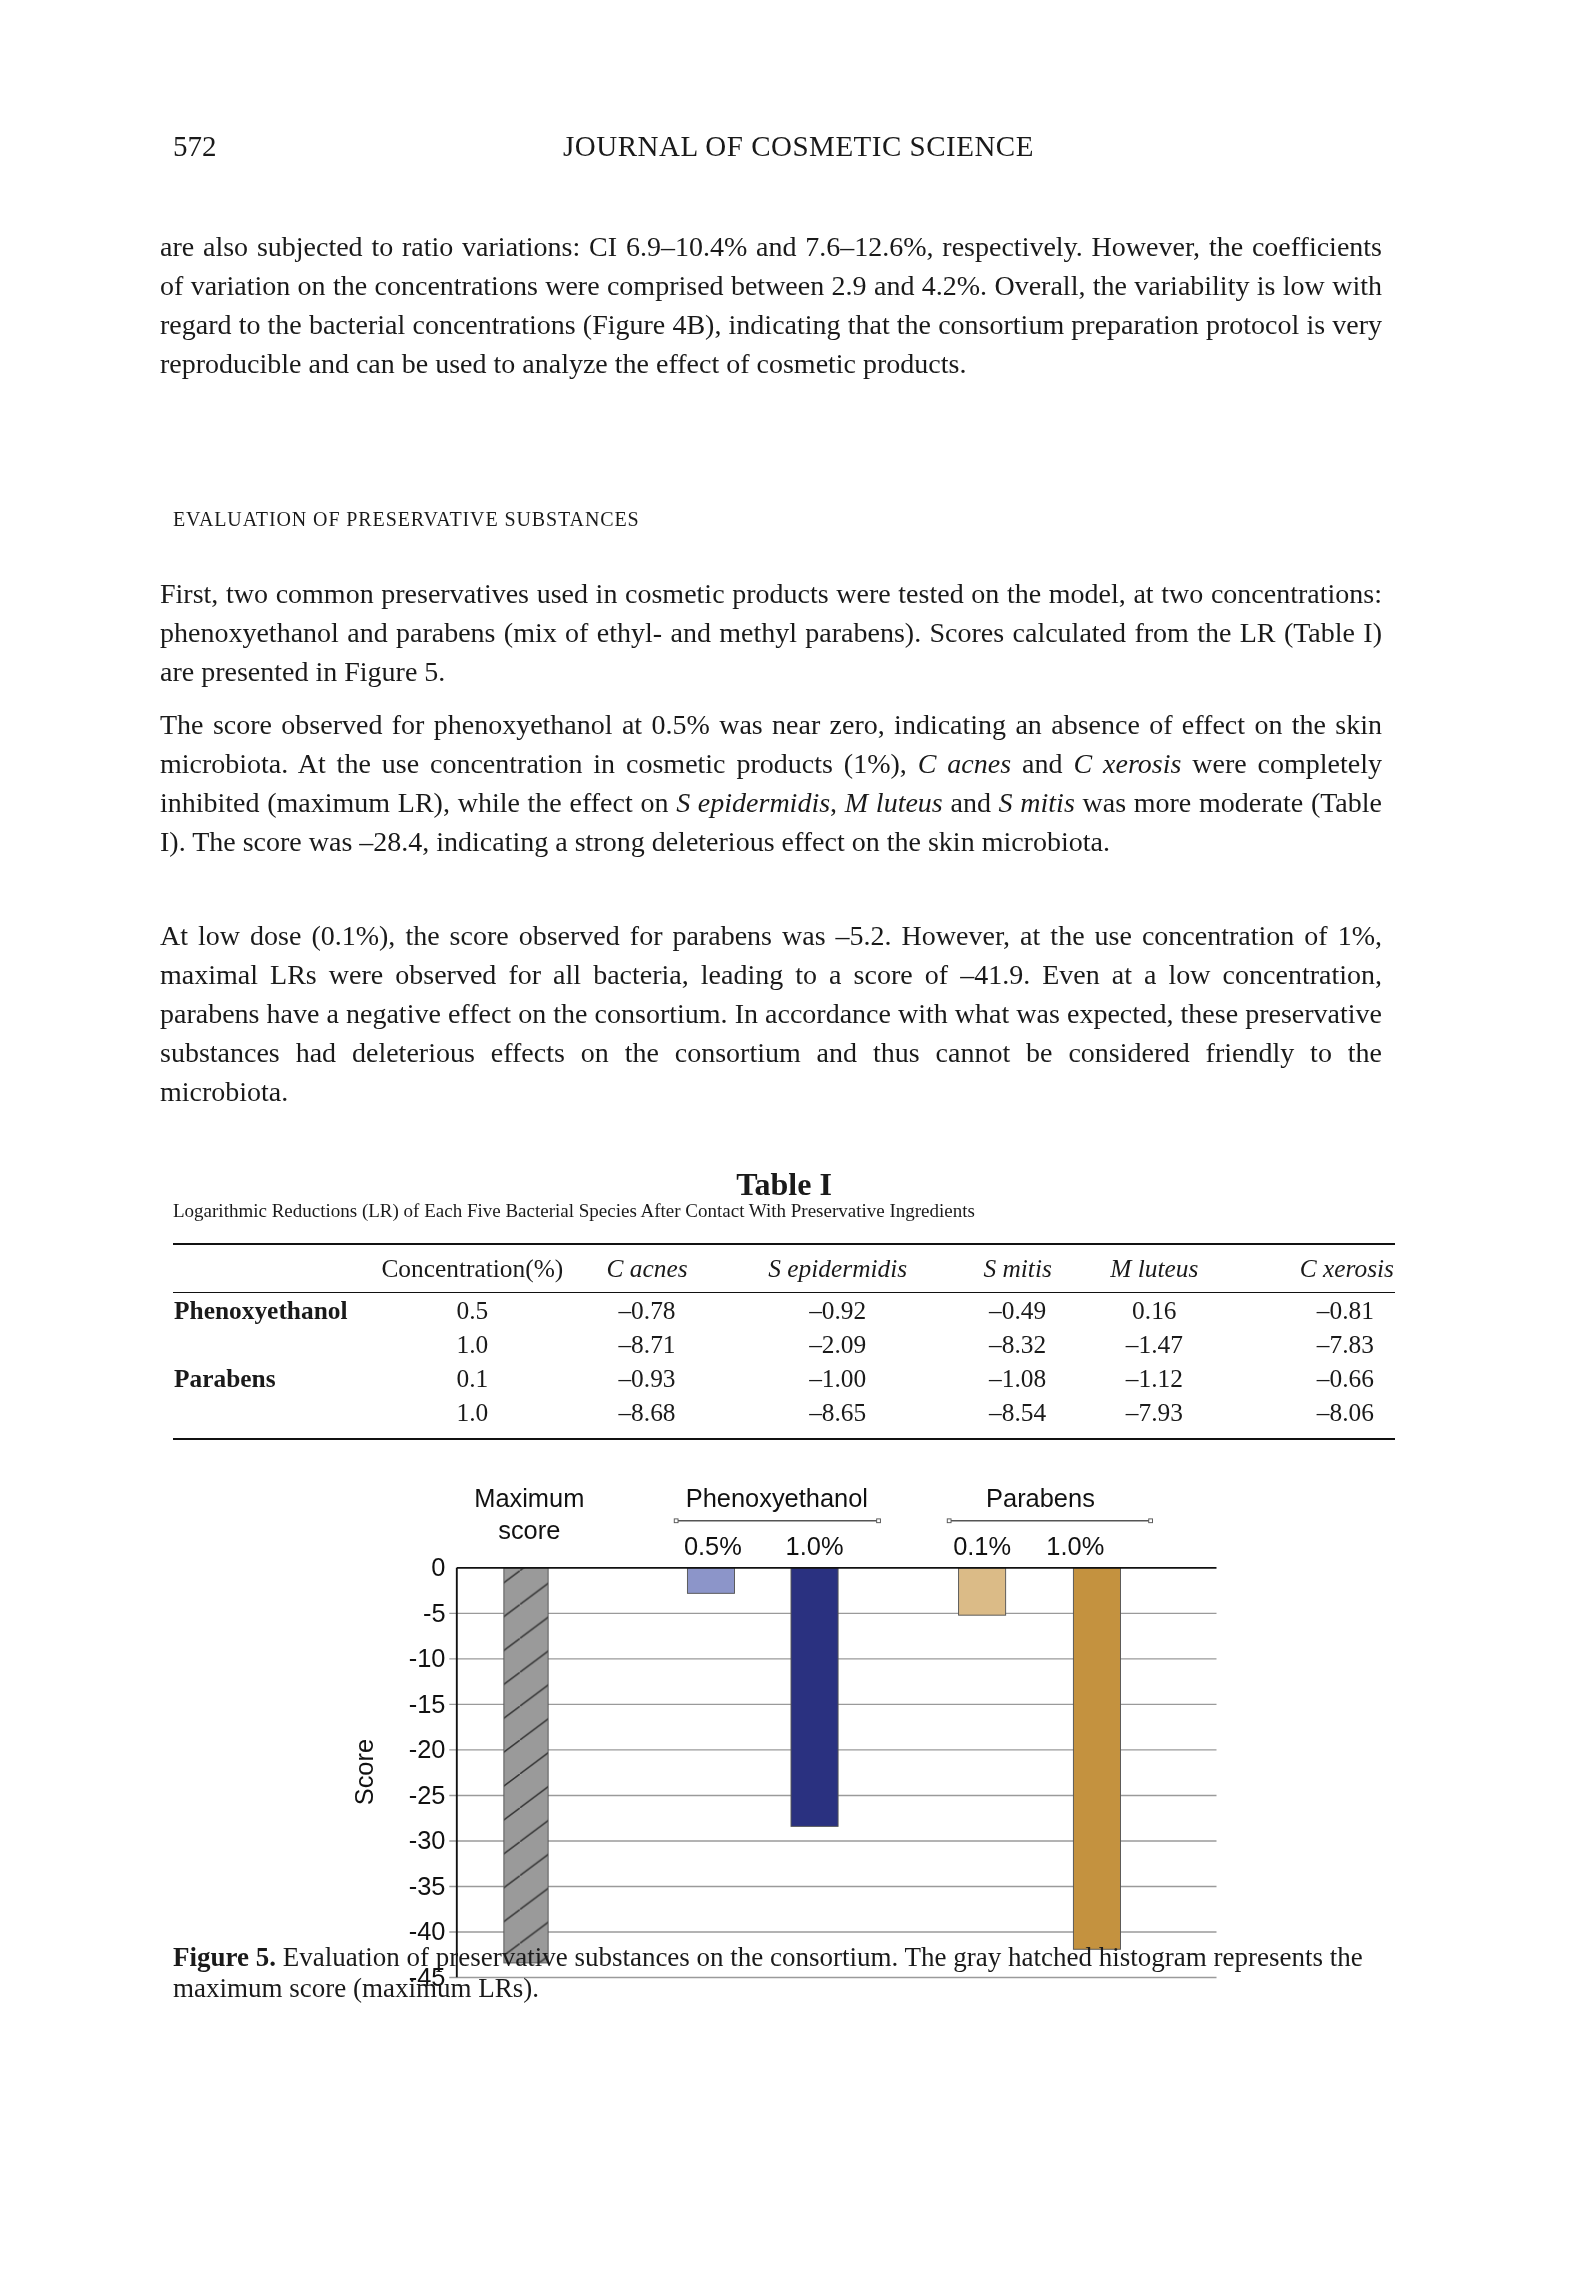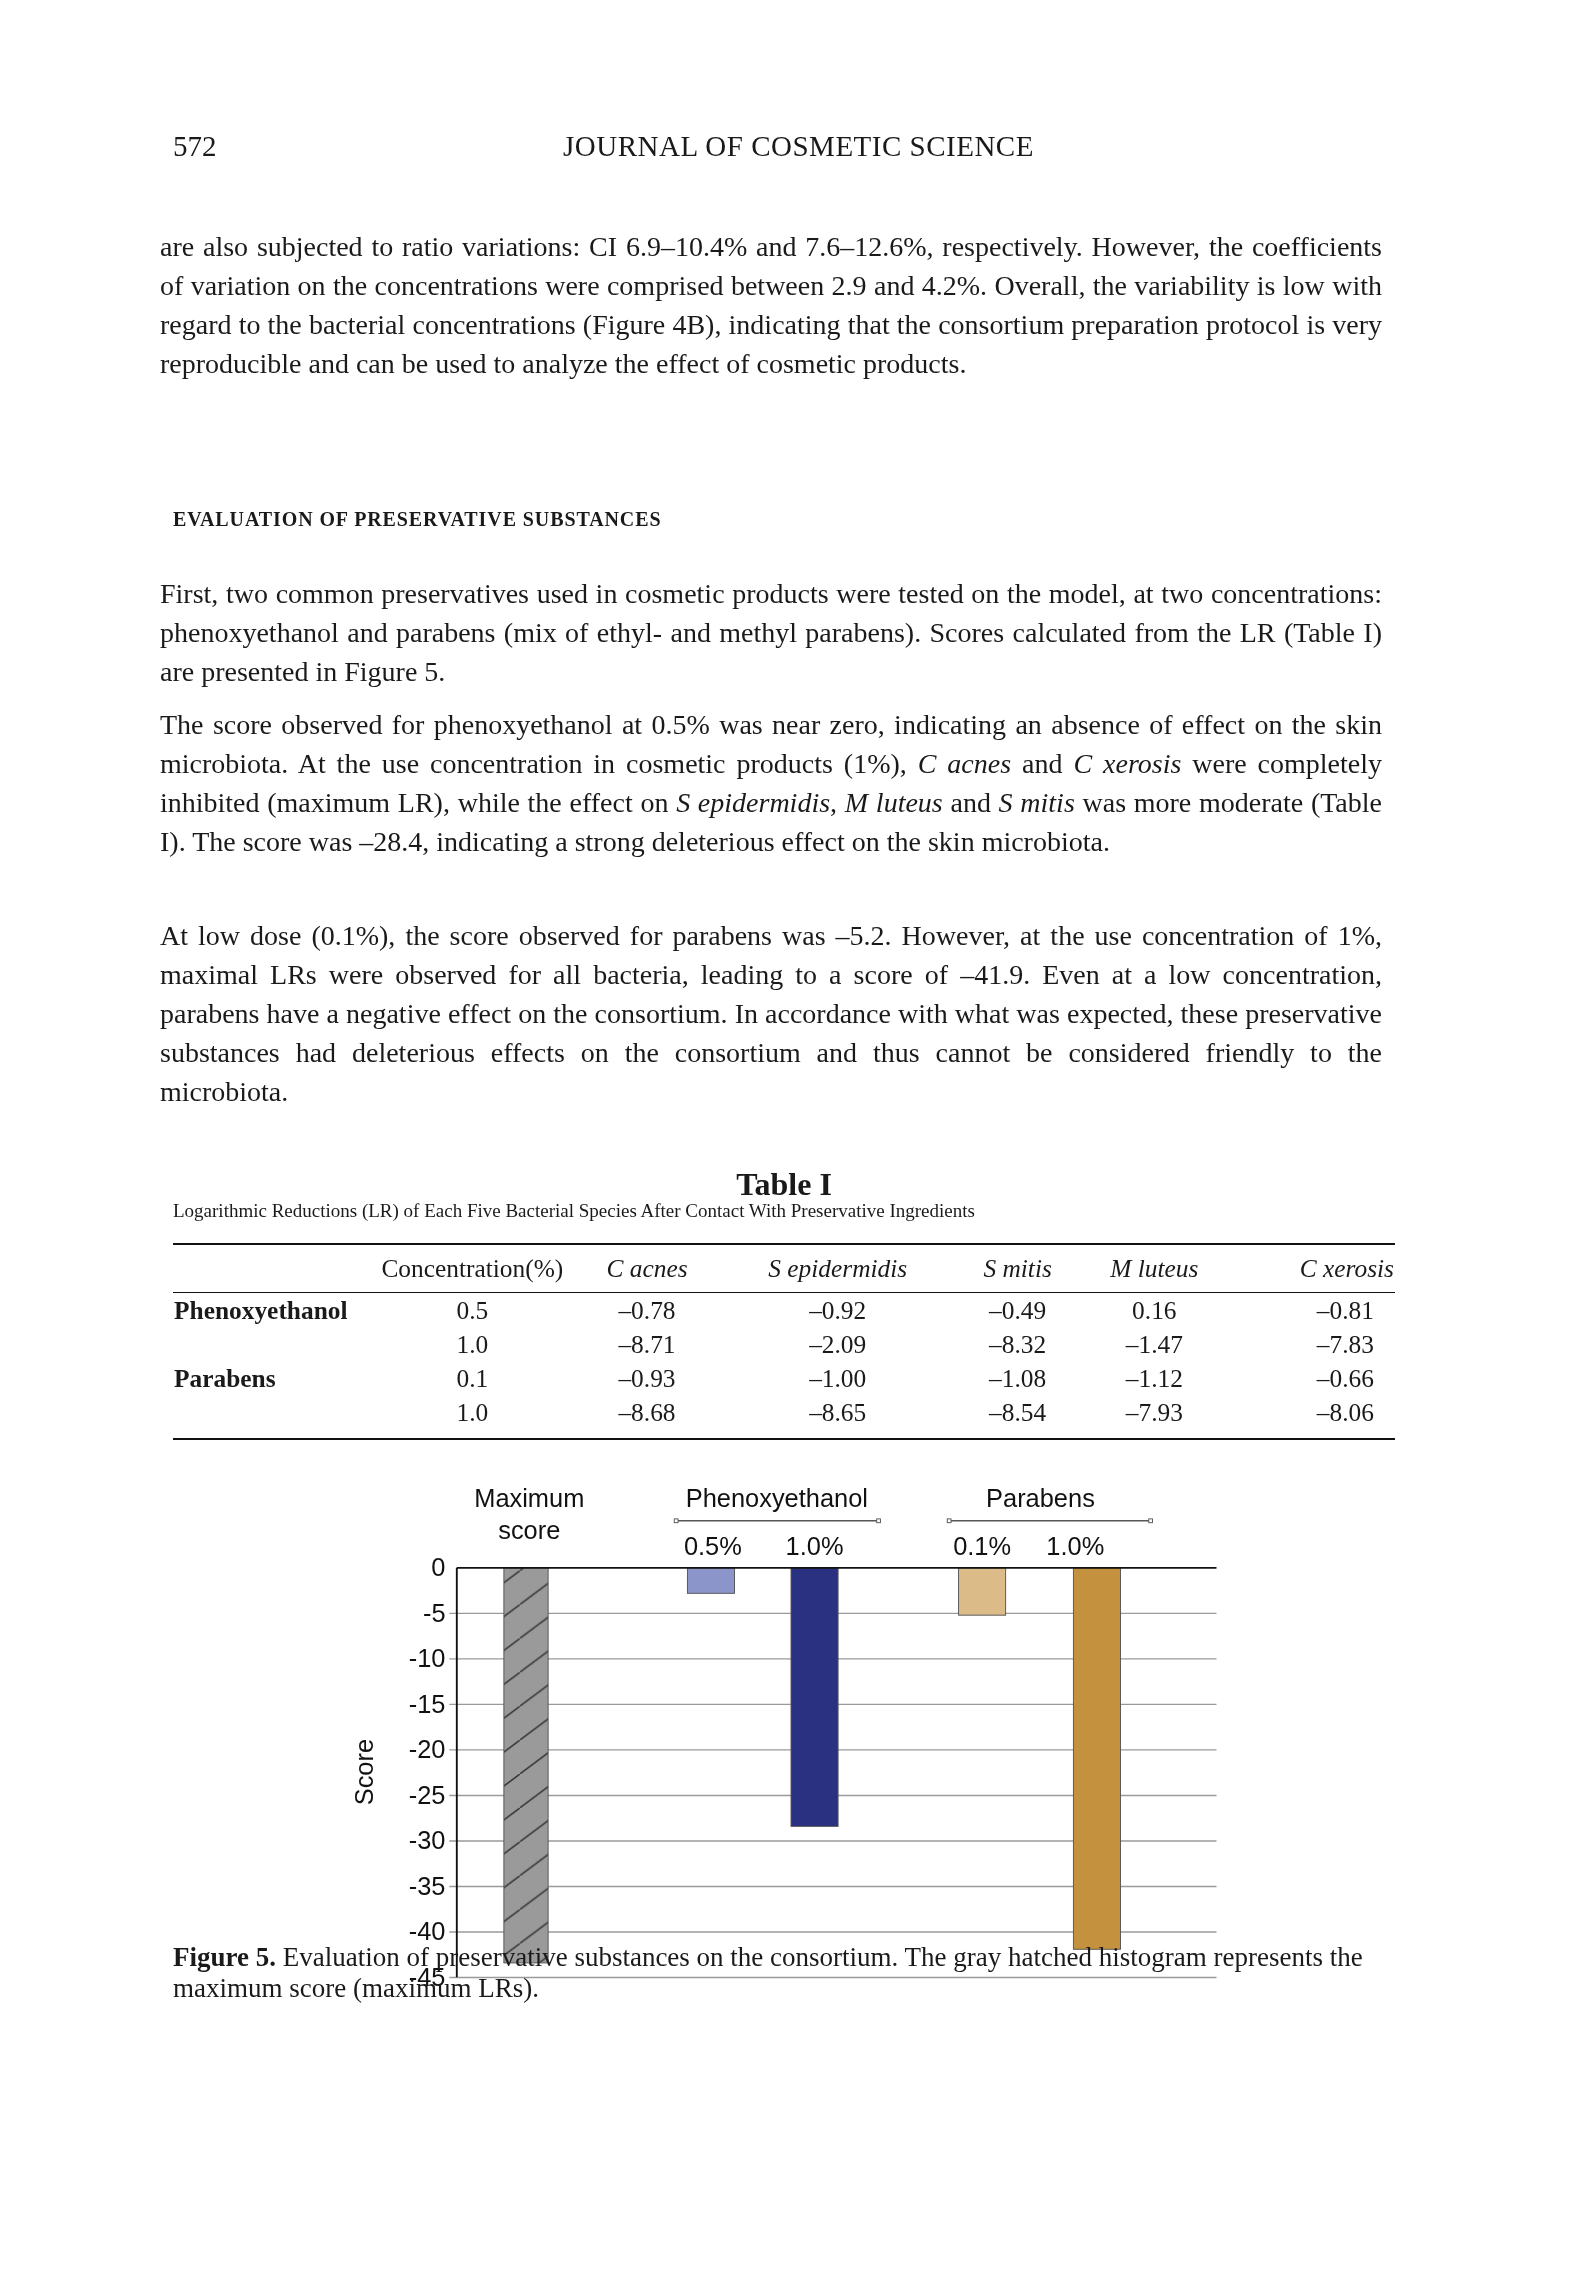--- a/index.html
+++ b/index.html
@@ -2,21 +2,21 @@
 <html style="font-size:15px"><head>
 <meta charset="utf-8">
 <style>
   html, body { margin:0; padding:0; background:#fff; }
   body { width:1589px; height:2295px; position:relative; font-family:"Liberation Serif","DejaVu Serif",serif; color:#1a1a1a; }
   .page-header { position:absolute; top:130px; left:173px; right:169px; height:38px; font-size:29px; }
   .page-num { position:absolute; left:0; top:0;text-align:center; }
   .journal { position:absolute; left:4px; right:0; text-align:center; letter-spacing:0.5px; }
   .para { position:absolute; left:160px; width:1222px; font-size:28px; line-height:39px; text-align:justify; }
   .para i { font-style:italic; }
-  .section-head { position:absolute; left:173px; top:508px; font-size:20px; letter-spacing:0.9px; font-variant:small-caps;font-weight:bold; }
+  .section-head { position:absolute; left:173px; top:508px; font-size:20px; letter-spacing:0.9px; font-variant:small-caps; }
   .table-wrap { position:absolute; left:173px; width:1222px; top:1166px; }
   .table-title { text-align:center; font-size:32px; font-weight:bold; height:34px; }
   .table-caption { text-align:left; font-size:19px; height:43px; }
   .rule-thick { border-top:2.8px solid #111; }
   table { width:100%; border-collapse:collapse; font-size:25.4px; }
   th { font-weight:normal; height:45px; text-align:center; }
   th.it { font-style:italic; }
   td { height:32px; text-align:center; }
   td.agent { text-align:left; font-weight:bold; }
   td.num { text-align:right; padding-right:21px;font-family:Liberation Serif, serif; }

